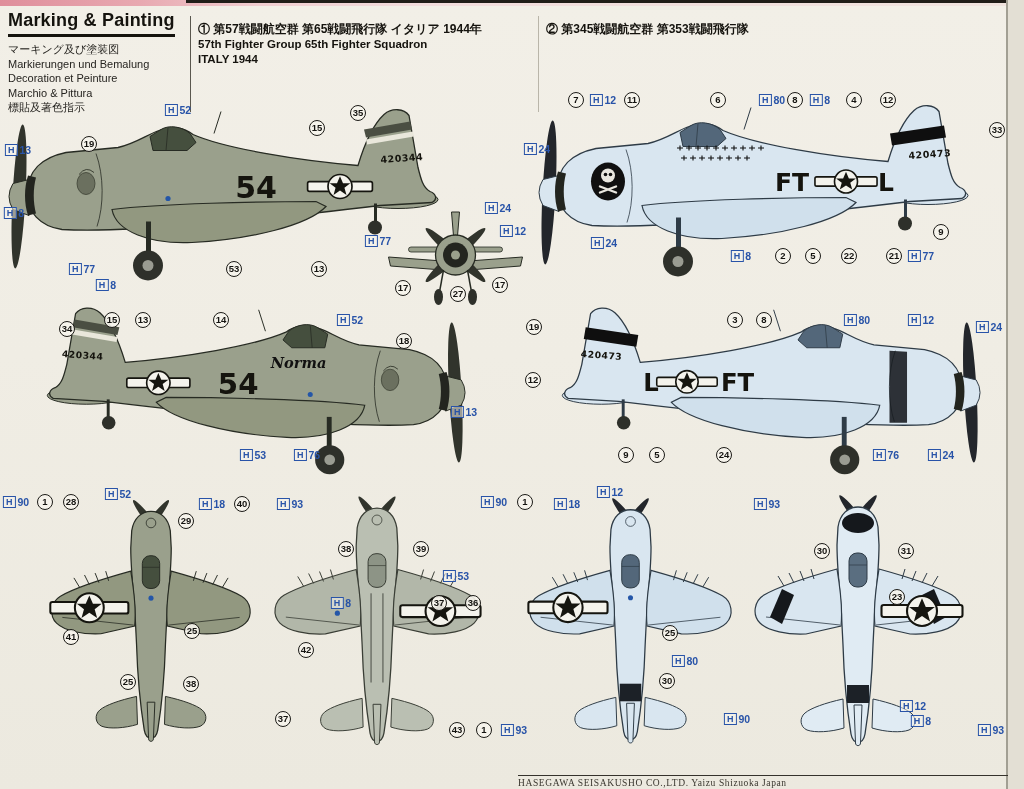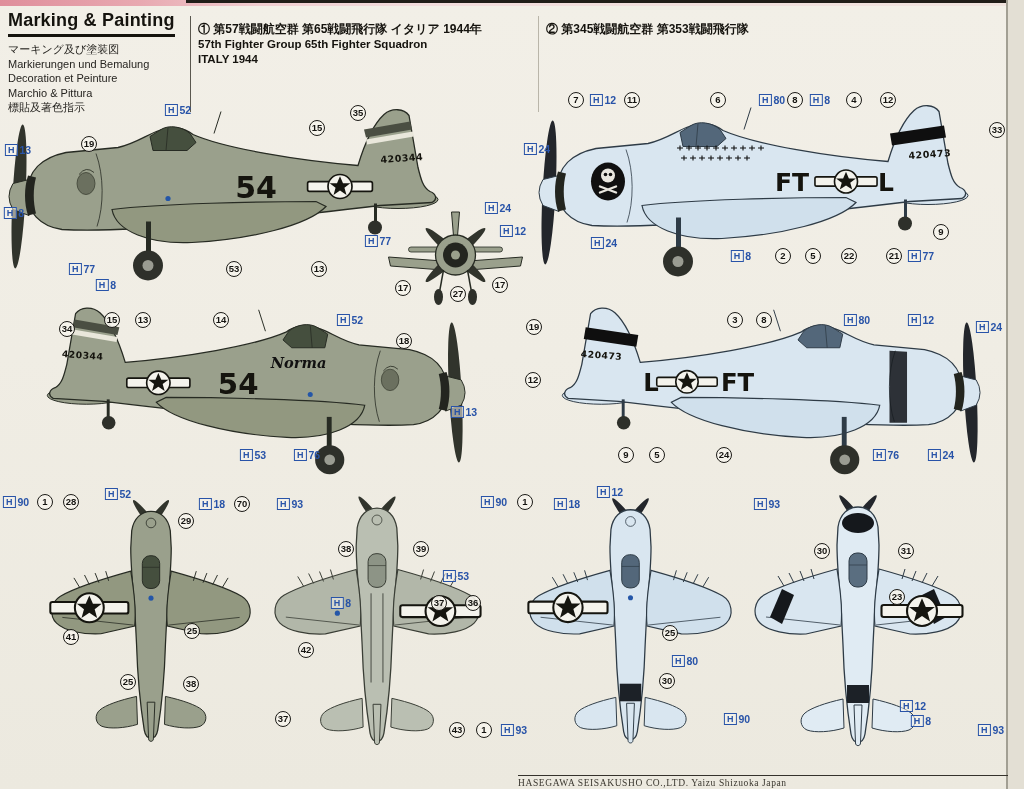--- a/index.html
+++ b/index.html
@@ -416,21 +416,21 @@
       <div class="co-decal" style="left: 71px; top: 502px;">28</div>
       <div class="co-paint" style="left: 118px; top: 494px;">
         <span class="co-h">H</span>
         <span class="co-n">52</span>
       </div>
       <div class="co-decal" style="left: 186px; top: 521px;">29</div>
       <div class="co-paint" style="left: 212px; top: 504px;">
         <span class="co-h">H</span>
         <span class="co-n">18</span>
       </div>
-      <div class="co-decal" style="left: 242px; top: 504px;">70</div>
+      <div class="co-decal" style="left: 242px; top: 504px;">40</div>
       <div class="co-paint" style="left: 290px; top: 504px;">
         <span class="co-h">H</span>
         <span class="co-n">93</span>
       </div>
       <div class="co-decal" style="left: 71px; top: 637px;">41</div>
       <div class="co-decal" style="left: 192px; top: 631px;">25</div>
       <div class="co-decal" style="left: 128px; top: 682px;">25</div>
       <div class="co-decal" style="left: 191px; top: 684px;">38</div>
       <div class="co-decal" style="left: 346px; top: 549px;">38</div>
       <div class="co-decal" style="left: 421px; top: 549px;">39</div>

